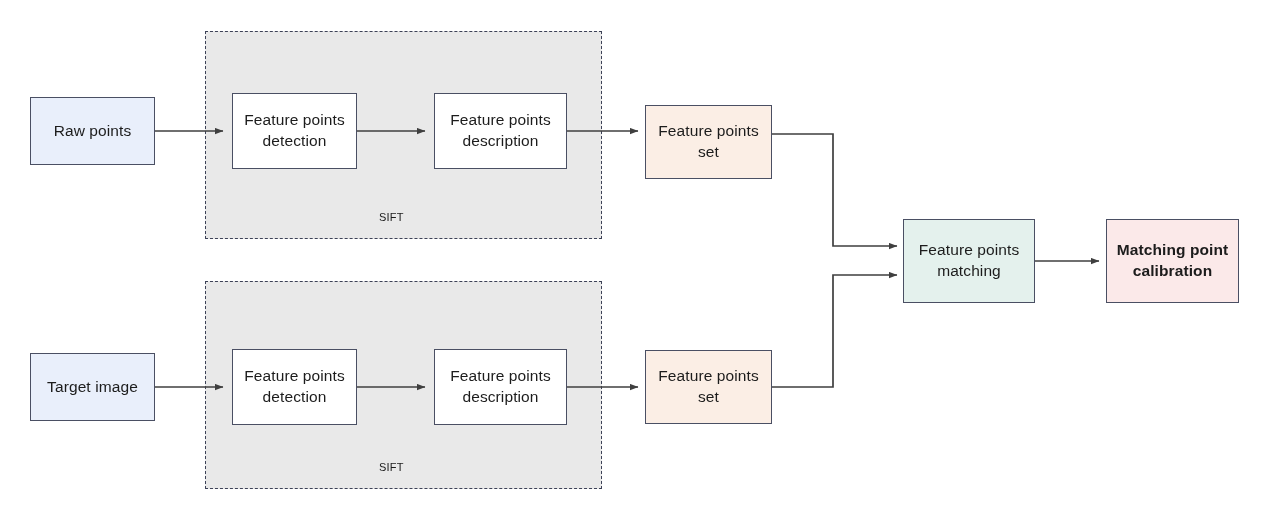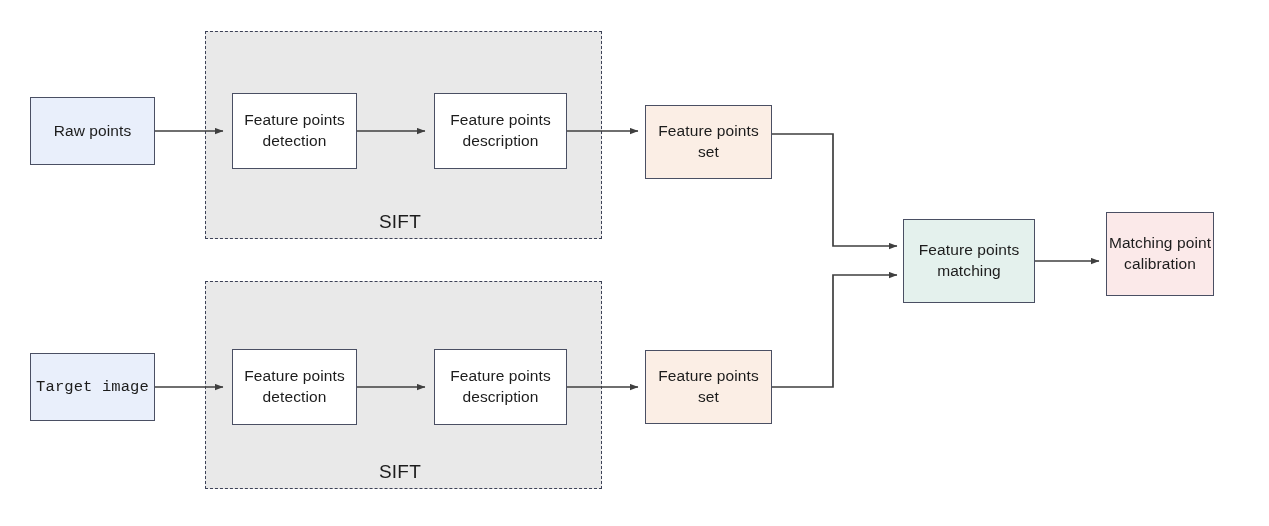--- a/index.html
+++ b/index.html
@@ -42,21 +42,21 @@
   .group-box {
     position: absolute;
     box-sizing: border-box;
     background: #e9e9e9;
     border: 1.6px dashed #3d4257;
     z-index: 1;
   }
 
   .group-label {
     position: absolute;
-    font-size: 19px;
+    font-size: 11px;
     color: #1c1c1c;
     letter-spacing: 0.2px;
     z-index: 2;
     white-space: nowrap;
   }
 
   svg.edges {
     position: absolute;
     left: 0;
     top: 0;
@@ -105,30 +105,30 @@
 
   <div class="node" style="left:232px; top:93px; width:125px; height:76px; background:#ffffff;">Feature points
 detection</div>
 
   <div class="node" style="left:434px; top:93px; width:133px; height:76px; background:#ffffff;">Feature points
 description</div>
 
   <div class="node" style="left:645px; top:105px; width:127px; height:74px; background:#fbeee5;">Feature points
 set</div>
 
-  <div class="node" style="left:30px; top:353px; width:125px; height:68px; background:#e9effb;font-family:Liberation Mono, monospace;">Target image</div>
+  <div class="node" style="left:30px; top:353px; width:125px; height:68px; background:#e9effb;">Target image</div>
 
   <div class="node" style="left:232px; top:349px; width:125px; height:76px; background:#ffffff;">Feature points
 detection</div>
 
   <div class="node" style="left:434px; top:349px; width:133px; height:76px; background:#ffffff;">Feature points
 description</div>
 
   <div class="node" style="left:645px; top:350px; width:127px; height:74px; background:#fbeee5;">Feature points
 set</div>
 
   <div class="node" style="left:903px; top:219px; width:132px; height:84px; background:#e4f1ed;">Feature points
 matching</div>
 
-  <div class="node" style="left:1106px; top:212px; width:108px; height:84px; background:#fbe9e9;">Matching point
+  <div class="node" style="left:1106px; top:219px; width:133px; height:84px; background:#fbe9e9;font-weight:bold;">Matching point
 calibration</div>
 
 </div>
 
 </body></html>

